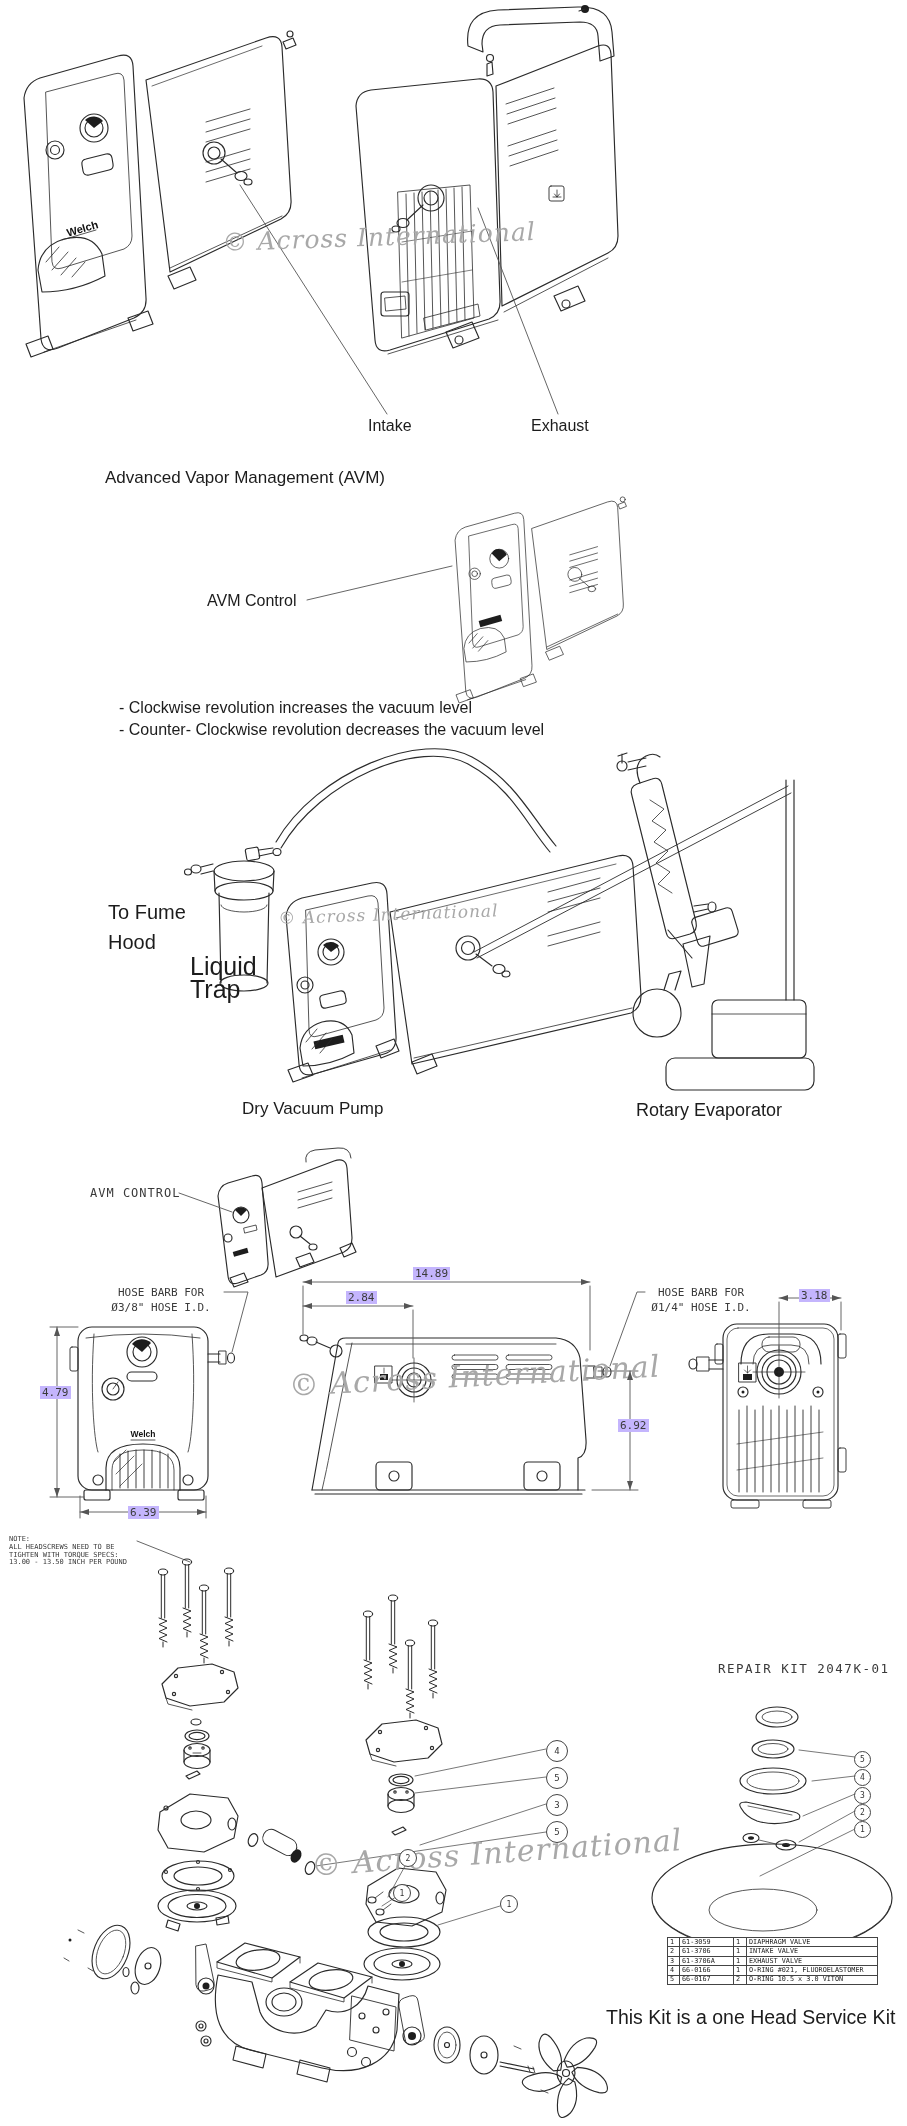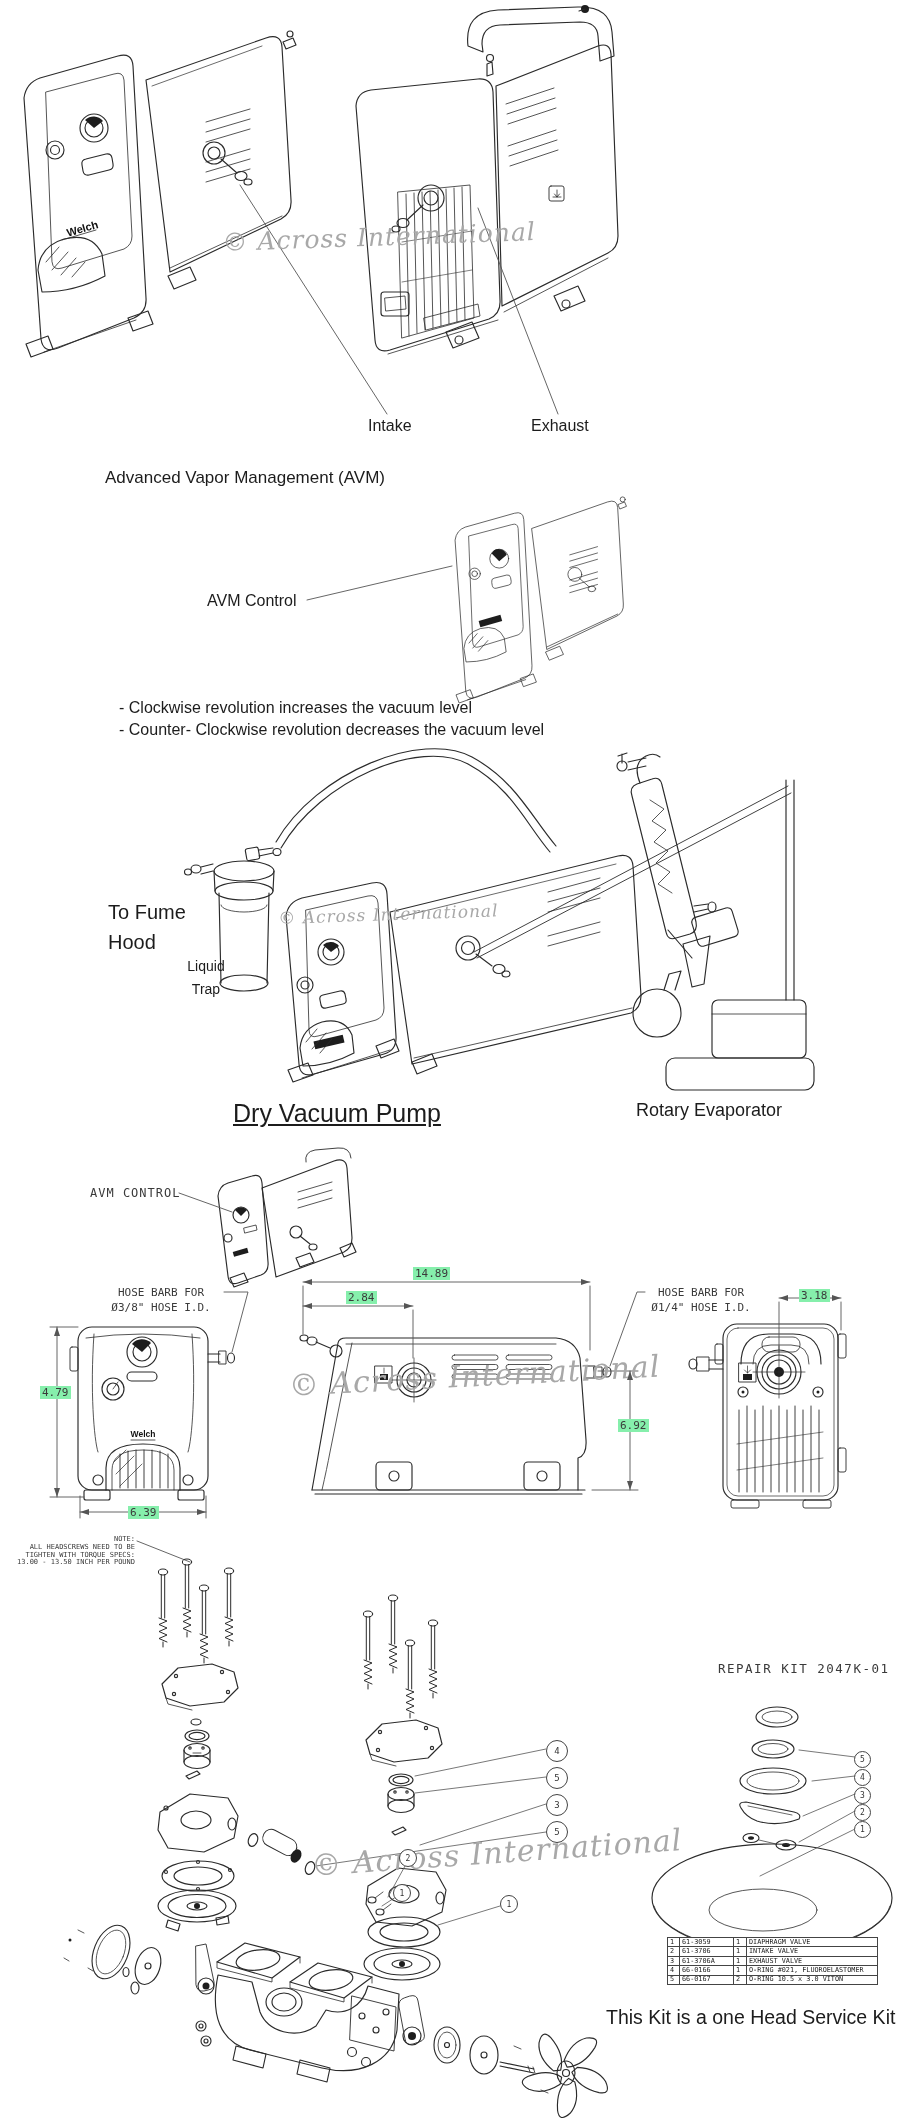--- a/index.html
+++ b/index.html
@@ -9,22 +9,22 @@
   .lbl{position:absolute;white-space:pre;}
   .cad{font-family:"DejaVu Sans Mono",monospace;color:#3a3a3a;}
   .wm{position:absolute;font-family:"DejaVu Serif",serif;font-style:italic;color:#a8a8a8;
       white-space:nowrap;transform-origin:left top;letter-spacing:1px;}
   .balloon{position:absolute;border:1.2px solid #444;border-radius:50%;background:#fff;
            display:flex;align-items:center;justify-content:center;
            font-family:"DejaVu Sans Mono",monospace;color:#333;box-sizing:border-box;}
   .b22{width:22px;height:22px;font-size:9px;}
   .b17{width:17px;height:17px;font-size:8px;}
   .b18{width:18px;height:18px;font-size:8px;}
-  .dimtxt{background:#86efac;padding:0 2px;font-size:11px;}
-  .notetxt{font-size:7px;line-height:7.8px;text-align:right;width:126px;}
+  .dimtxt{background:#c4b5fd;padding:0 2px;font-size:11px;}
+  .notetxt{font-size:7px;line-height:7.8px;width:126px;}
   .parts{position:absolute;left:667px;top:1937px;border-collapse:collapse;
          font-family:"DejaVu Sans Mono",monospace;font-size:6.8px;color:#222;background:#fff;}
   .parts td{border:1px solid #444;padding:0 2px;height:8.4px;line-height:1;white-space:nowrap;}
 </style>
 </head>
 <body>
 
 <div class="canvas">
 
 <svg class="art" width="907" height="2126" viewBox="0 0 907 2126">
@@ -446,22 +446,22 @@
 <div class="wm" style="left:288px;top:1368px;font-size:30px;transform:rotate(-3deg);">© Across International</div>
 <div class="wm" style="left:310px;top:1848px;font-size:30px;transform:rotate(-4deg);">© Across International</div>
 
 <div class="lbl" style="left:368px;top:417px;font-size:16px;">Intake</div>
 <div class="lbl" style="left:531px;top:417px;font-size:16px;">Exhaust</div>
 <div class="lbl" style="left:105px;top:468px;font-size:17px;">Advanced Vapor Management (AVM)</div>
 <div class="lbl" style="left:207px;top:592px;font-size:16px;">AVM Control</div>
 <div class="lbl" style="left:119px;top:699px;font-size:16px;">- Clockwise revolution increases the vacuum level</div>
 <div class="lbl" style="left:119px;top:721px;font-size:16px;">- Counter- Clockwise revolution decreases the vacuum level</div>
 <div class="lbl" style="left:108px;top:897px;font-size:20px;line-height:30px;"><span>To Fume</span><br><span>Hood</span></div>
-<div class="lbl" style="left:172px;top:955px;width:68px;text-align:center;font-size:14px;line-height:23px;"><span>Liquid</span><br><span>Trap</span></div>
-<div class="lbl" style="left:233px;top:1099px;font-size:25px;text-decoration:underline;">Dry Vacuum Pump</div>
+<div class="lbl" style="left:190px;top:955px;width:68px;font-size:25px;line-height:23px;"><span>Liquid</span><br><span>Trap</span></div>
+<div class="lbl" style="left:242px;top:1099px;font-size:17px;">Dry Vacuum Pump</div>
 <div class="lbl" style="left:636px;top:1100px;font-size:18px;">Rotary Evaporator</div>
 <div class="lbl" style="left:606px;top:2006px;font-size:19.5px;">This Kit is a one Head Service Kit</div>
 
 <div class="lbl cad" style="left:90px;top:1186px;font-size:12px;letter-spacing:1px;">AVM CONTROL</div>
 <div class="lbl cad" style="left:98px;top:1285px;width:126px;text-align:center;font-size:11px;line-height:15px;"><span>HOSE BARB FOR</span><br><span>Ø3/8" HOSE I.D.</span></div>
 <div class="lbl cad" style="left:645px;top:1285px;width:112px;text-align:center;font-size:11px;line-height:15px;"><span>HOSE BARB FOR</span><br><span>Ø1/4" HOSE I.D.</span></div>
 <div class="lbl cad dimtxt" style="left:413px;top:1267px;">14.89</div>
 <div class="lbl cad dimtxt" style="left:346px;top:1291px;">2.84</div>
 <div class="lbl cad dimtxt" style="left:40px;top:1386px;">4.79</div>
 <div class="lbl cad dimtxt" style="left:128px;top:1506px;">6.39</div>

